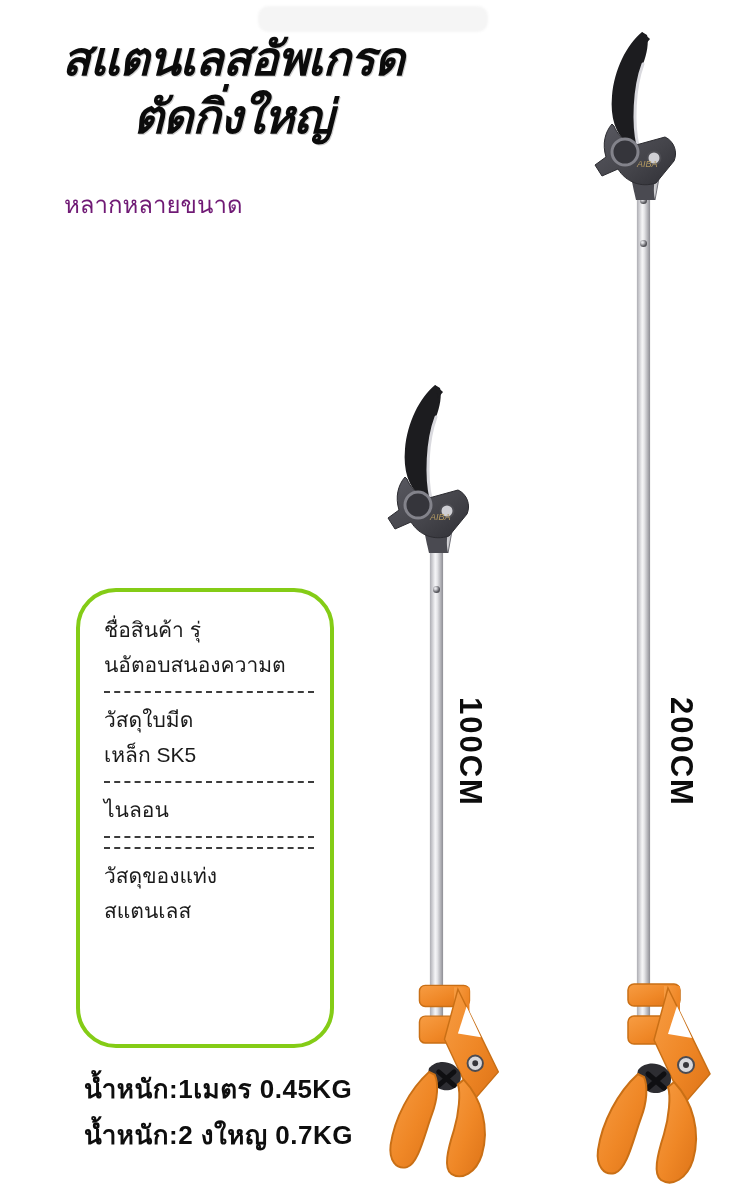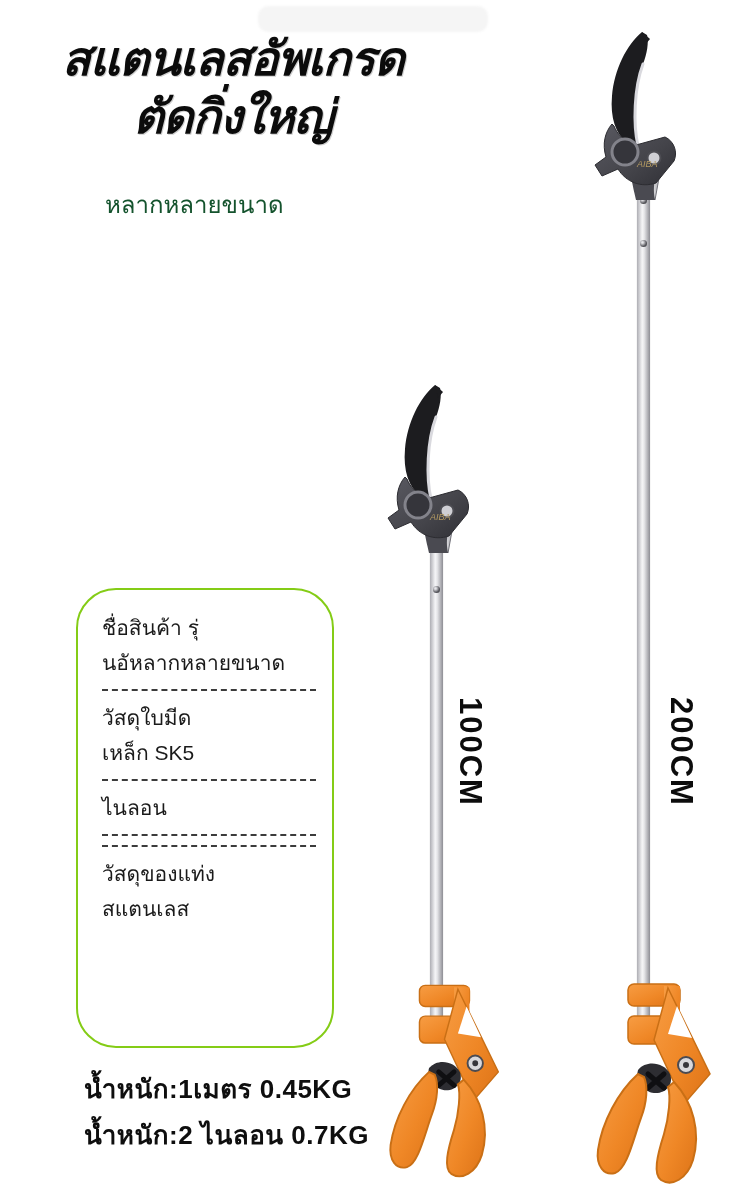--- a/index.html
+++ b/index.html
@@ -7,24 +7,24 @@
     position:relative;width:750px;height:1187px;background:#ffffff;overflow:hidden;
     font-family:"Liberation Sans","DejaVu Sans",sans-serif;color:#111;
   }
   
   .watermark{position:absolute;left:258px;top:6px;width:230px;height:26px;
     background:#f5f5f5;border-radius:10px;filter:blur(1px);}
   .title{position:absolute;left:62px;top:30px;font-size:47px;line-height:58px;
     font-weight:800;font-style:italic;color:#0b0b0b;letter-spacing:-1px;
     text-shadow:1px 1px 0 #cfcfcf;text-align:center;}
   .subtitle{position:absolute;left:64px;top:183px;font-size:24px;line-height:43px;
-    font-weight:400;color:#14532d;margin-left:41px;}
+    font-weight:400;color:#701a75;}
   
   .spec-box{position:absolute;left:76px;top:588px;width:258px;height:460px;
-    border:2px solid #84cc16;border-radius:40px;background:#fff;
+    border:4px solid #84cc16;border-radius:40px;background:#fff;
     box-sizing:border-box;padding:20px 16px 14px 24px;}
   .spec-line{margin:0;font-size:21px;line-height:35px;color:#1a1a1a;}
   .spec-divider{border:0;border-top:2px dashed #3c3c3c;margin:9px 0 9px 0;}
   
   .weights{position:absolute;left:84px;top:1066px;font-size:26px;line-height:46px;
     font-weight:700;color:#0e0e0e;letter-spacing:.5px;}
   
   .pole{position:absolute;width:13px;border-radius:3px;
     background:linear-gradient(90deg,#aeaeb4 0%,#f5f5f7 40%,#e7e7ea 55%,#8e8e95 100%);
     box-shadow:0 0 1px rgba(0,0,0,.35);}
@@ -126,30 +126,30 @@
   <svg class="tool-svg" style="left:581px;top:30px;" width="120" height="170">
       <use href="#pruner-head"></use>
     </svg>
   <svg class="tool-svg" style="left:588px;top:982px;" width="130" height="205">
       <use href="#pruner-handle"></use>
     </svg>
   <div class="len-label" style="left:663px;top:697px;">200CM</div>
 
   <div class="spec-box">
     <p class="spec-line">ชื่อสินค้า รุ่</p>
-    <p class="spec-line">นอัหลากหลายขนาด</p>
+    <p class="spec-line">นอัตอบสนองความต</p>
     <hr class="spec-divider">
     <p class="spec-line">วัสดุใบมีด</p>
     <p class="spec-line">เหล็ก SK5</p>
     <hr class="spec-divider">
     <p class="spec-line">ไนลอน</p>
     <hr class="spec-divider">
     <hr class="spec-divider">
     <p class="spec-line">วัสดุของแท่ง</p>
     <p class="spec-line">สแตนเลส</p>
   </div>
 
   <div class="weights">
     <div>น้ำหนัก:1เมตร   0.45KG</div>
-    <div>น้ำหนัก:2 ไนลอน   0.7KG</div>
+    <div>น้ำหนัก:2 งใหญ   0.7KG</div>
   </div>
 
 </div>
 
 </body></html>

